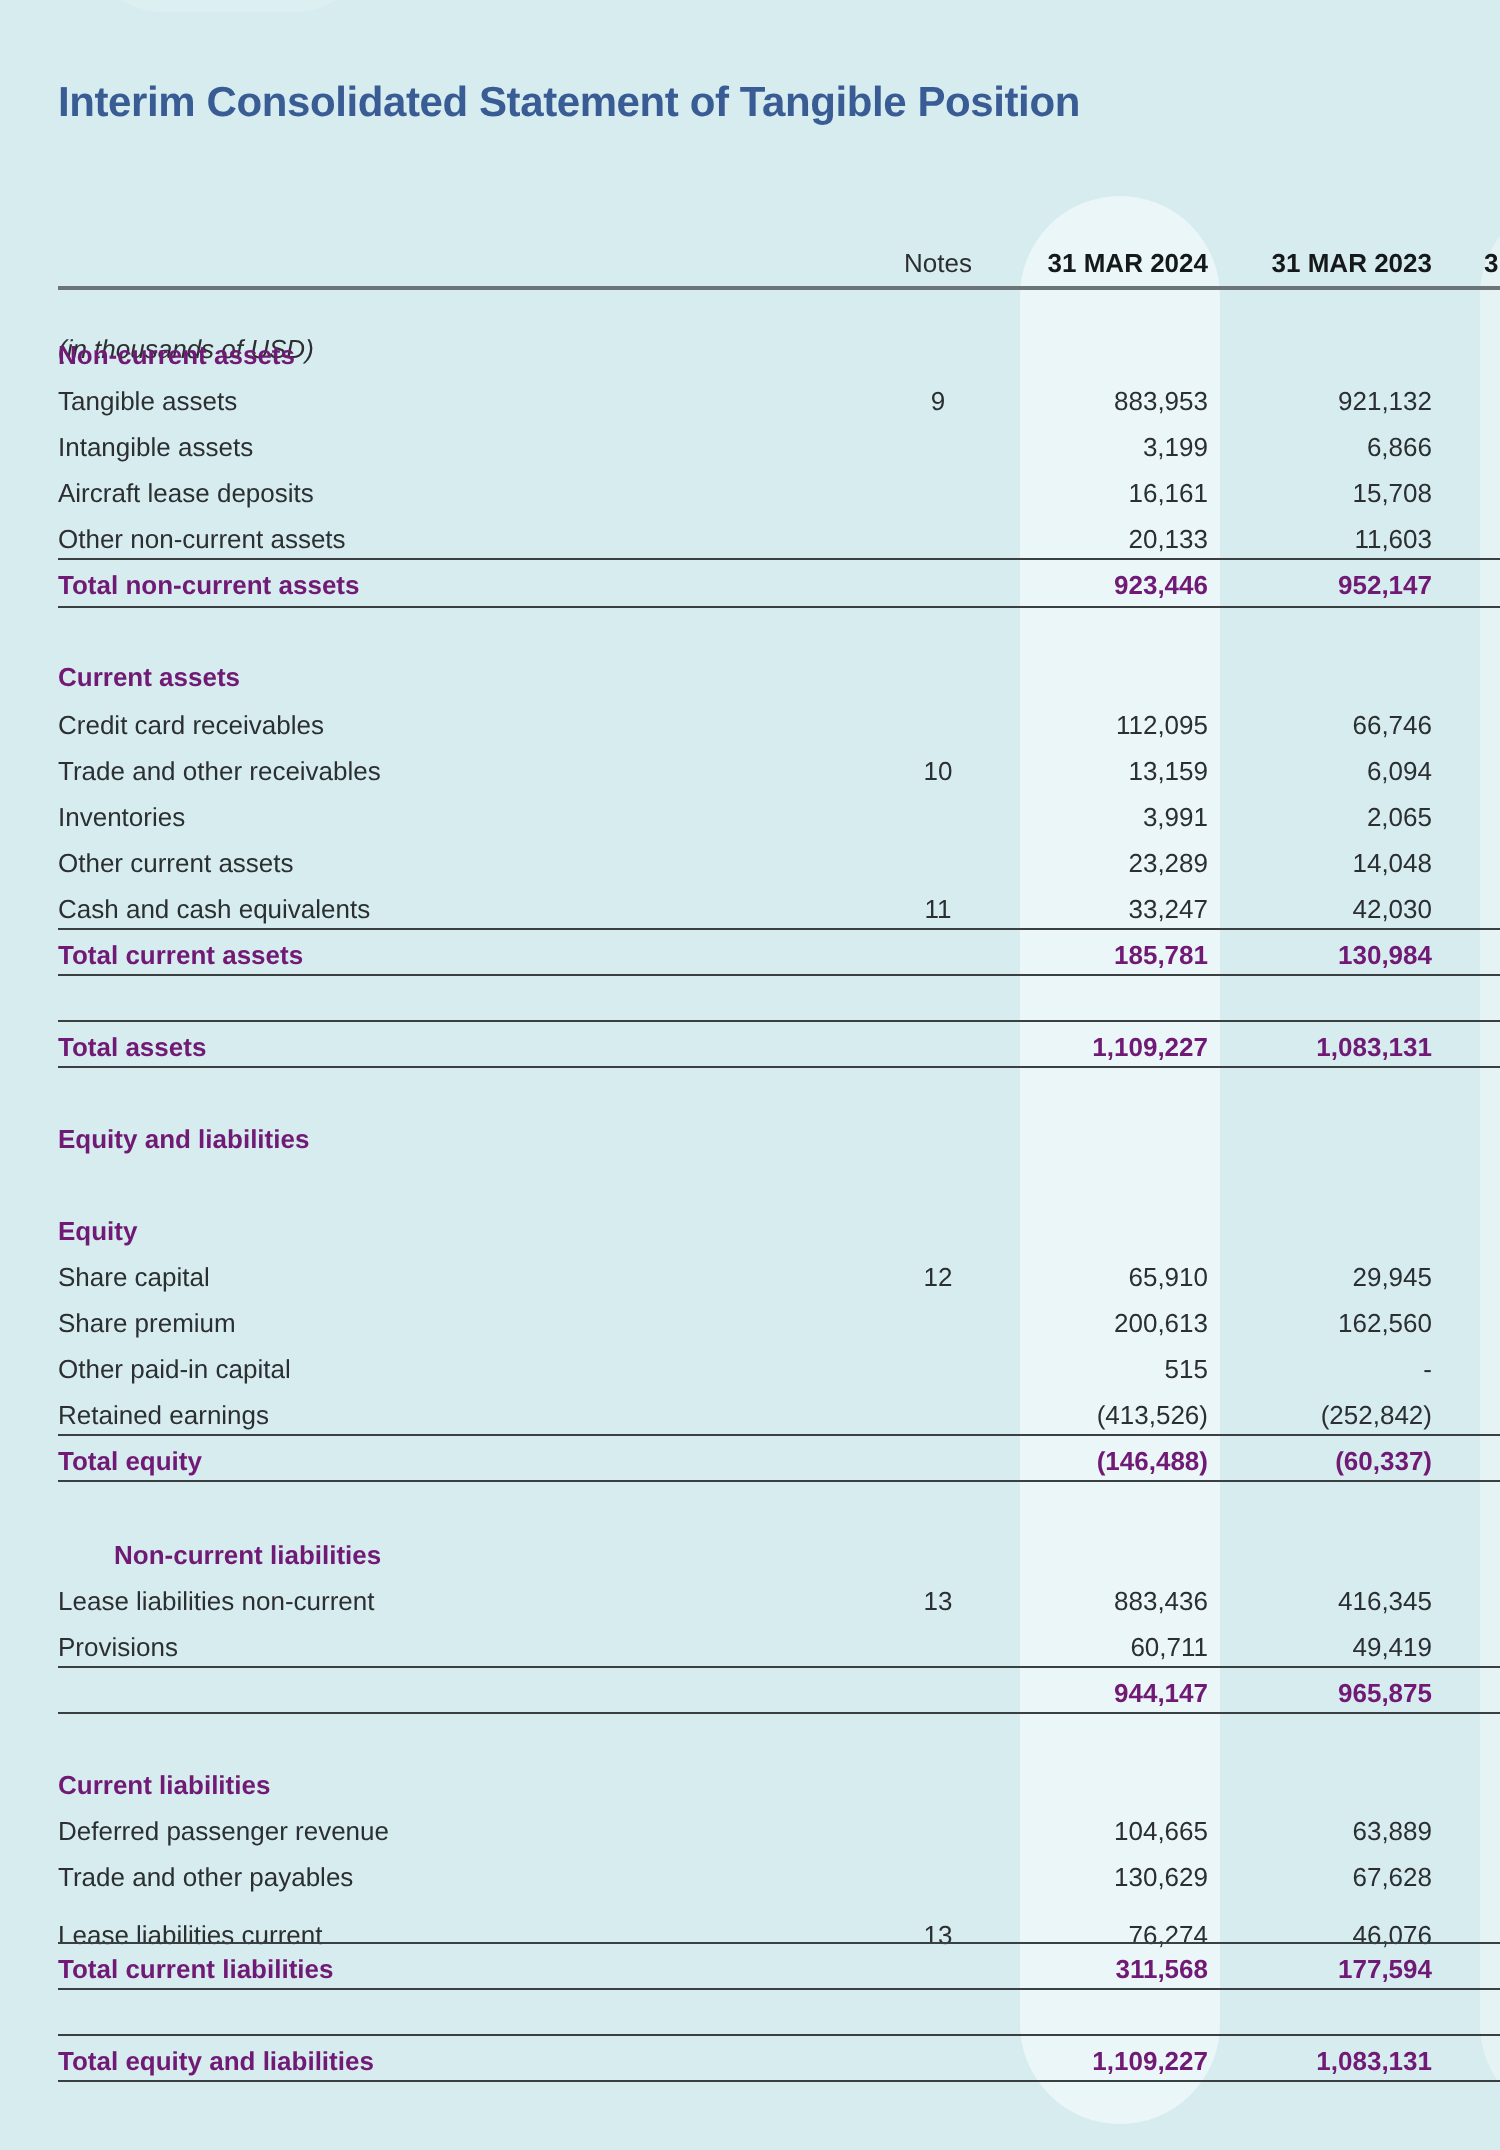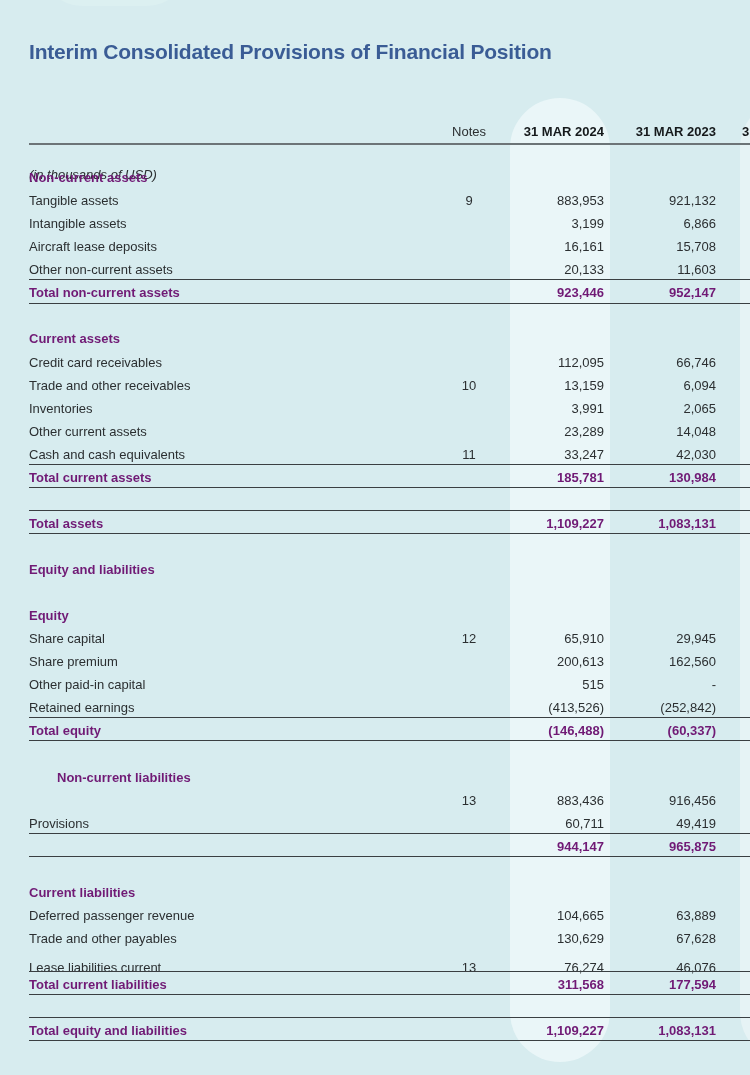--- a/index.html
+++ b/index.html
@@ -42,21 +42,21 @@
     }
     .line.thick { height: 2px; background: #6c7477; }
   </style>
 </head>
 <body>
 
 <div class="deco-top"></div>
 <div class="highlight-col"></div>
 <div class="edge-col"></div>
 
-<h1>Interim Consolidated Provisions of Financial Position</h1>
+<h1>Interim Consolidated Statement of Tangible Position</h1>
 
 <div class="row header" style="top:120px;">
   <span class="label">(in thousands of USD)</span>
   <span class="note">Notes</span>
   <span class="v1">31 MAR 2024</span>
   <span class="v2">31 MAR 2023</span>
   <span class="v3">3</span>
 </div>
 <div class="line thick" style="top:143px;"></div>
 
@@ -180,23 +180,24 @@
   <span class="label">Total equity</span>
   <span class="v1">(146,488)</span>
   <span class="v2">(60,337)</span>
 </div>
 <div class="line" style="top:740px;"></div>
 
 <div class="row bold" style="top:766px;margin-left:28px;">
   <span class="label">Non-current liabilities</span>
 </div>
 <div class="row" style="top:789px;">
+  <span class="label">Lease liabilities non-current</span>
   <span class="note">13</span>
   <span class="v1">883,436</span>
-  <span class="v2">916,456</span>
+  <span class="v2">416,345</span>
 </div>
 <div class="row" style="top:812px;">
   <span class="label">Provisions</span>
   <span class="note"></span>
   <span class="v1">60,711</span>
   <span class="v2">49,419</span>
 </div>
 <div class="line" style="top:833px;"></div>
 <div class="row bold" style="top:835px;">
   <span class="v1">944,147</span>

